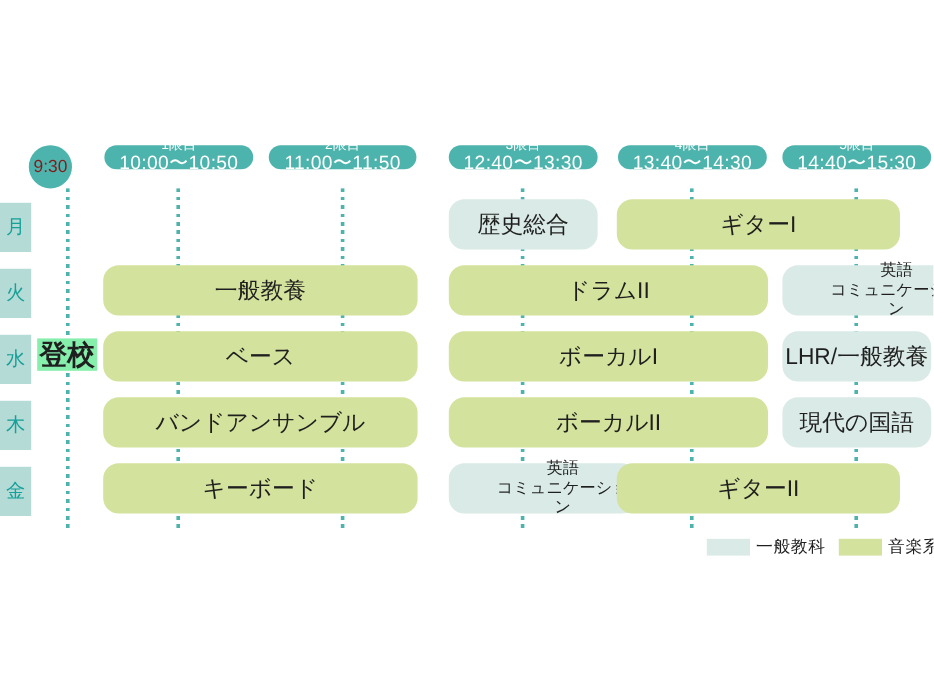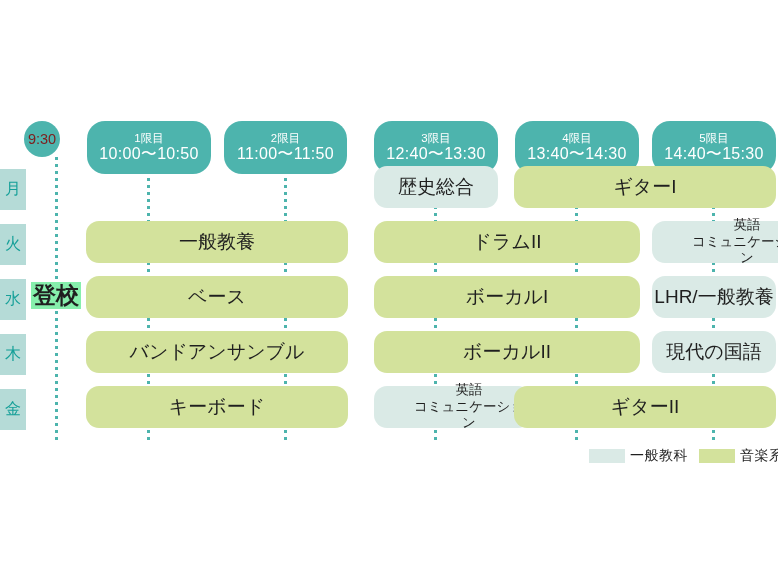--- a/index.html
+++ b/index.html
@@ -2,21 +2,21 @@
 <html><head>
 <meta charset="utf-8">
 <style>
   html,body{margin:0;padding:0;background:#ffffff;}
   #canvas{
     position:relative;width:778px;height:578px;background:#ffffff;
     font-family:"Liberation Sans",sans-serif;color:#1f1f1f;overflow:hidden;
   }
   
   .pill{
-    position:absolute;top:121px;height:53px;background:#4db4ad;border-radius:18px;
+    position:absolute;top:121px;height:20px;background:#4db4ad;border-radius:18px;
     color:#ffffff;display:flex;flex-direction:column;align-items:center;justify-content:center;
     line-height:1.15;z-index:1;
   }
   .pill .pname{font-size:11.5px;}
   .pill .ptime{font-size:16px;letter-spacing:.3px;}
   .p1{left:87px;width:124px}.p2{left:224px;width:123px}.p3{left:374px;width:124px}
   .p4{left:515px;width:124px}.p5{left:652px;width:124px}
   
   .arrive-circle{
     position:absolute;left:24px;top:121px;width:36px;height:36px;border-radius:50%;
@@ -33,21 +33,21 @@
   
   .cell{
     position:absolute;height:42px;border-radius:13px;display:flex;align-items:center;
     justify-content:center;font-size:19px;font-weight:500;z-index:1;text-align:center;
   }
   .cell.music{background:#d3e29c;}
   .cell.general{background:#daeae6;}
   .cell.twoline{flex-direction:column;font-size:13.5px;line-height:1.25;padding-left:33px;}
   .r0{top:166px}.r1{top:221px}.r2{top:276px}.r3{top:331px}.r4{top:386px}
   .c12{left:86px;width:262px}.c3{left:374px;width:124px}.c34{left:374px;width:266px}
-  .c45{left:514px;width:262px}.c5{left:652px;width:124px}
+  .c45{left:514px;width:236px}.c5{left:652px;width:124px}
   
   .day{
     position:absolute;left:0;width:26px;height:41px;background:#b5dbd7;color:#17a099;
     font-size:16px;display:flex;align-items:center;justify-content:center;z-index:1;
   }
   .d0{top:169px}.d1{top:224px}.d2{top:279px}.d3{top:334px}.d4{top:389px}
   
   .arrive-label{
     position:absolute;left:31px;top:282px;background:#86efac;font-size:23px;font-weight:600;
     line-height:1.1;padding:1px 2px;z-index:2;

